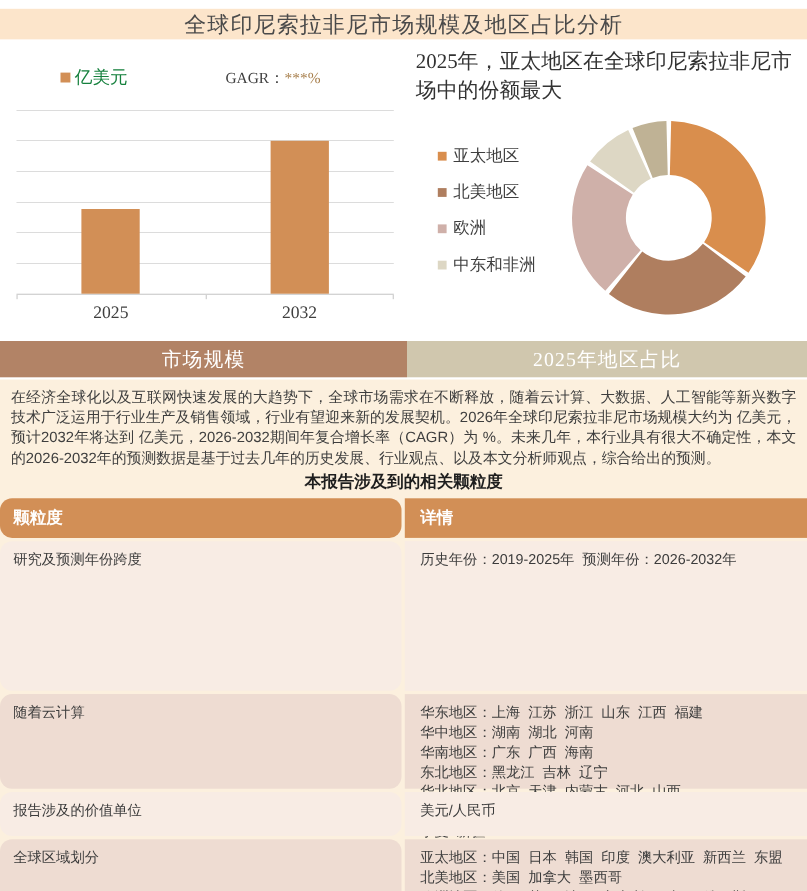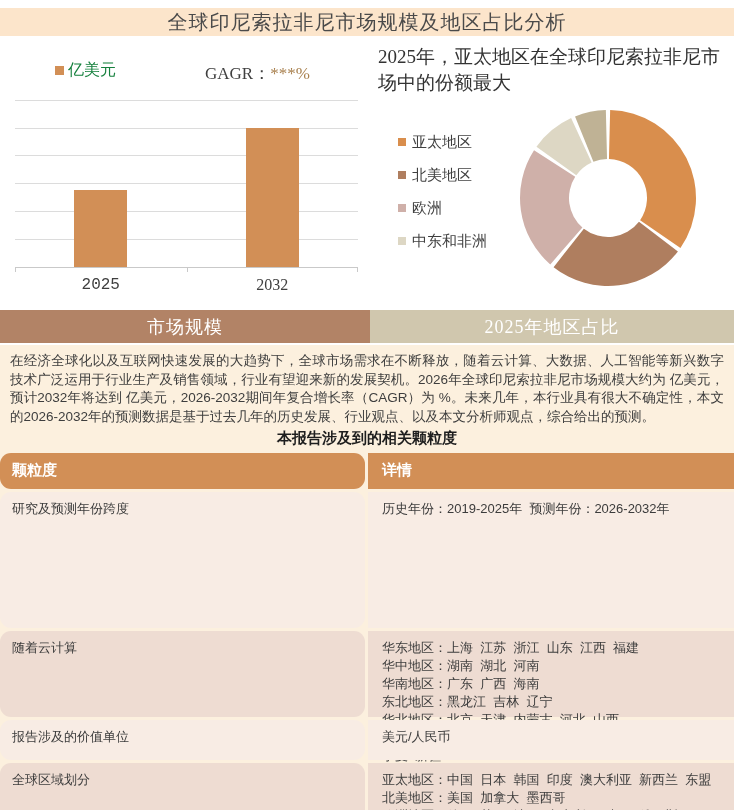--- a/index.html
+++ b/index.html
@@ -10,21 +10,21 @@
   .titlebar { position:absolute; left:0; top:8px; width:734px; height:28px;
     background:var(--title-bar-bg); display:flex; align-items:center; justify-content:center; }
   .titlebar h1 { font-size:20px; font-weight:normal; color:#4A4A4A; letter-spacing:1px; }
 
   
   .charts { position:absolute; left:0; top:36px; width:734px; height:272px; background:#fff; }
   .bar-panel { position:absolute; left:0; top:0; width:370px; height:272px; }
   .bar-legend { position:absolute; left:55px; top:24px; display:flex; align-items:center; }
   .bar-legend .marker { width:9px; height:9px; background:var(--accent-orange); margin-right:4px; }
   .bar-legend .lbl { font-size:16px; color:#15803d; }
-  .gagr { position:absolute; left:205px; top:26px; font-size:17px; color:#3F3F3F; }
+  .gagr { position:absolute; left:205px; top:26px; font-size:14px; color:#3F3F3F; }
   .gagr .masked { color:var(--masked-value); }
   .plot { position:absolute; left:15px; top:64px; width:343px; height:168px;
     border-bottom:1px solid var(--axis-line);
     background-image:repeating-linear-gradient(to top, transparent 0, transparent 26.9px, var(--grid-line) 26.9px, var(--grid-line) 27.9px); }
   .bar { position:absolute; bottom:0; width:53px; background:var(--accent-orange); }
   .tick { position:absolute; top:168px; width:1px; height:4px; background:var(--axis-line); }
   .xlabel { position:absolute; top:176px; transform:translateX(-50%);
     font-size:16px; color:#3F3F3F; }
 
   .donut-panel { position:absolute; left:370px; top:0; width:364px; height:272px; }
@@ -75,21 +75,21 @@
 <div class="charts">
 
   <div class="bar-panel">
     <div class="bar-legend">
       <span class="marker"></span>
       <span class="lbl">亿美元</span>
     </div>
     <div class="gagr"><span>GAGR：</span><span class="masked">***%</span></div>
     <div class="plot" id="bar-plot">
         <div class="bar" style="height: 45.8333%; left: calc(25% - 26.5px); background: rgb(210, 143, 86);"></div>
-        <div class="xlabel" style="left: 25%; font-family: Liberation Mono, monospace;">2025</div>
+        <div class="xlabel" style="left: 25%;">2025</div>
         <div class="bar" style="height: 83.3333%; left: calc(75% - 26.5px); background: rgb(210, 143, 86);"></div>
         <div class="xlabel" style="left: 75%; text-align: right;">2032</div>
         <div class="tick" style="left: calc(0% + 0px);"></div>
         <div class="tick" style="left: calc(50% + 0px);"></div>
         <div class="tick" style="left: calc(100% - 1px);"></div>
       </div>
   </div>
 
   <div class="donut-panel">
     <div class="donut-title">2025年，亚太地区在全球印尼索拉非尼市场中的份额最大</div>

